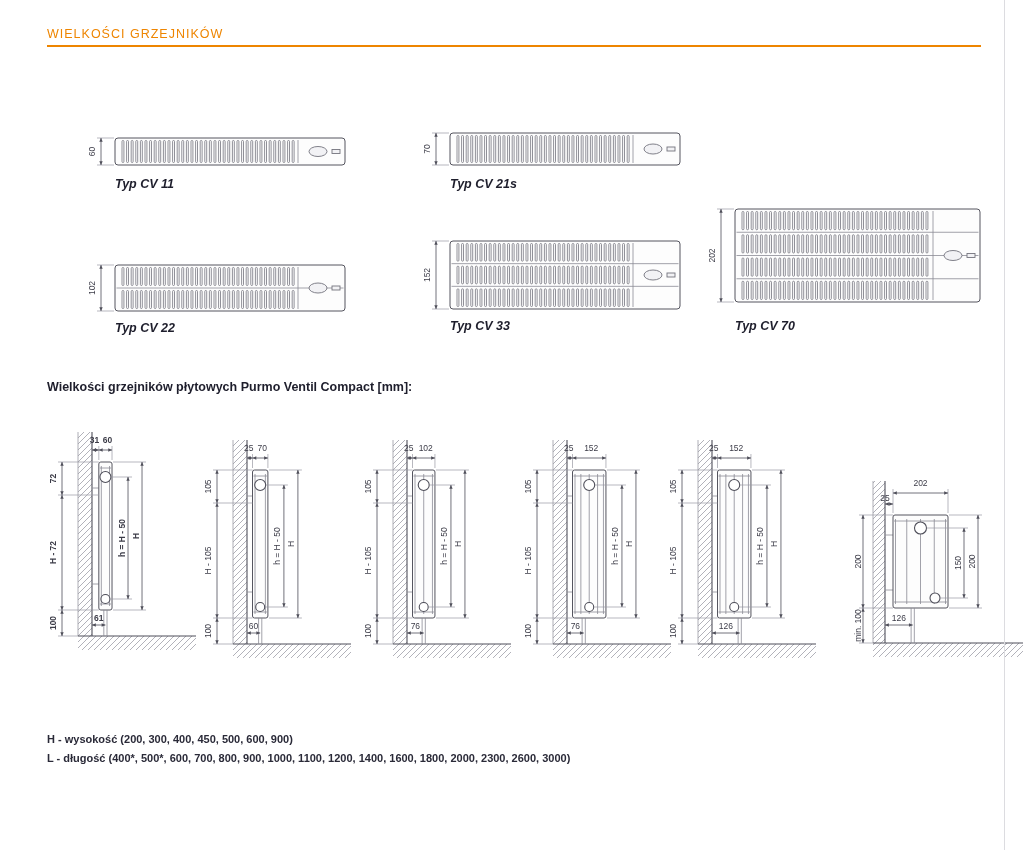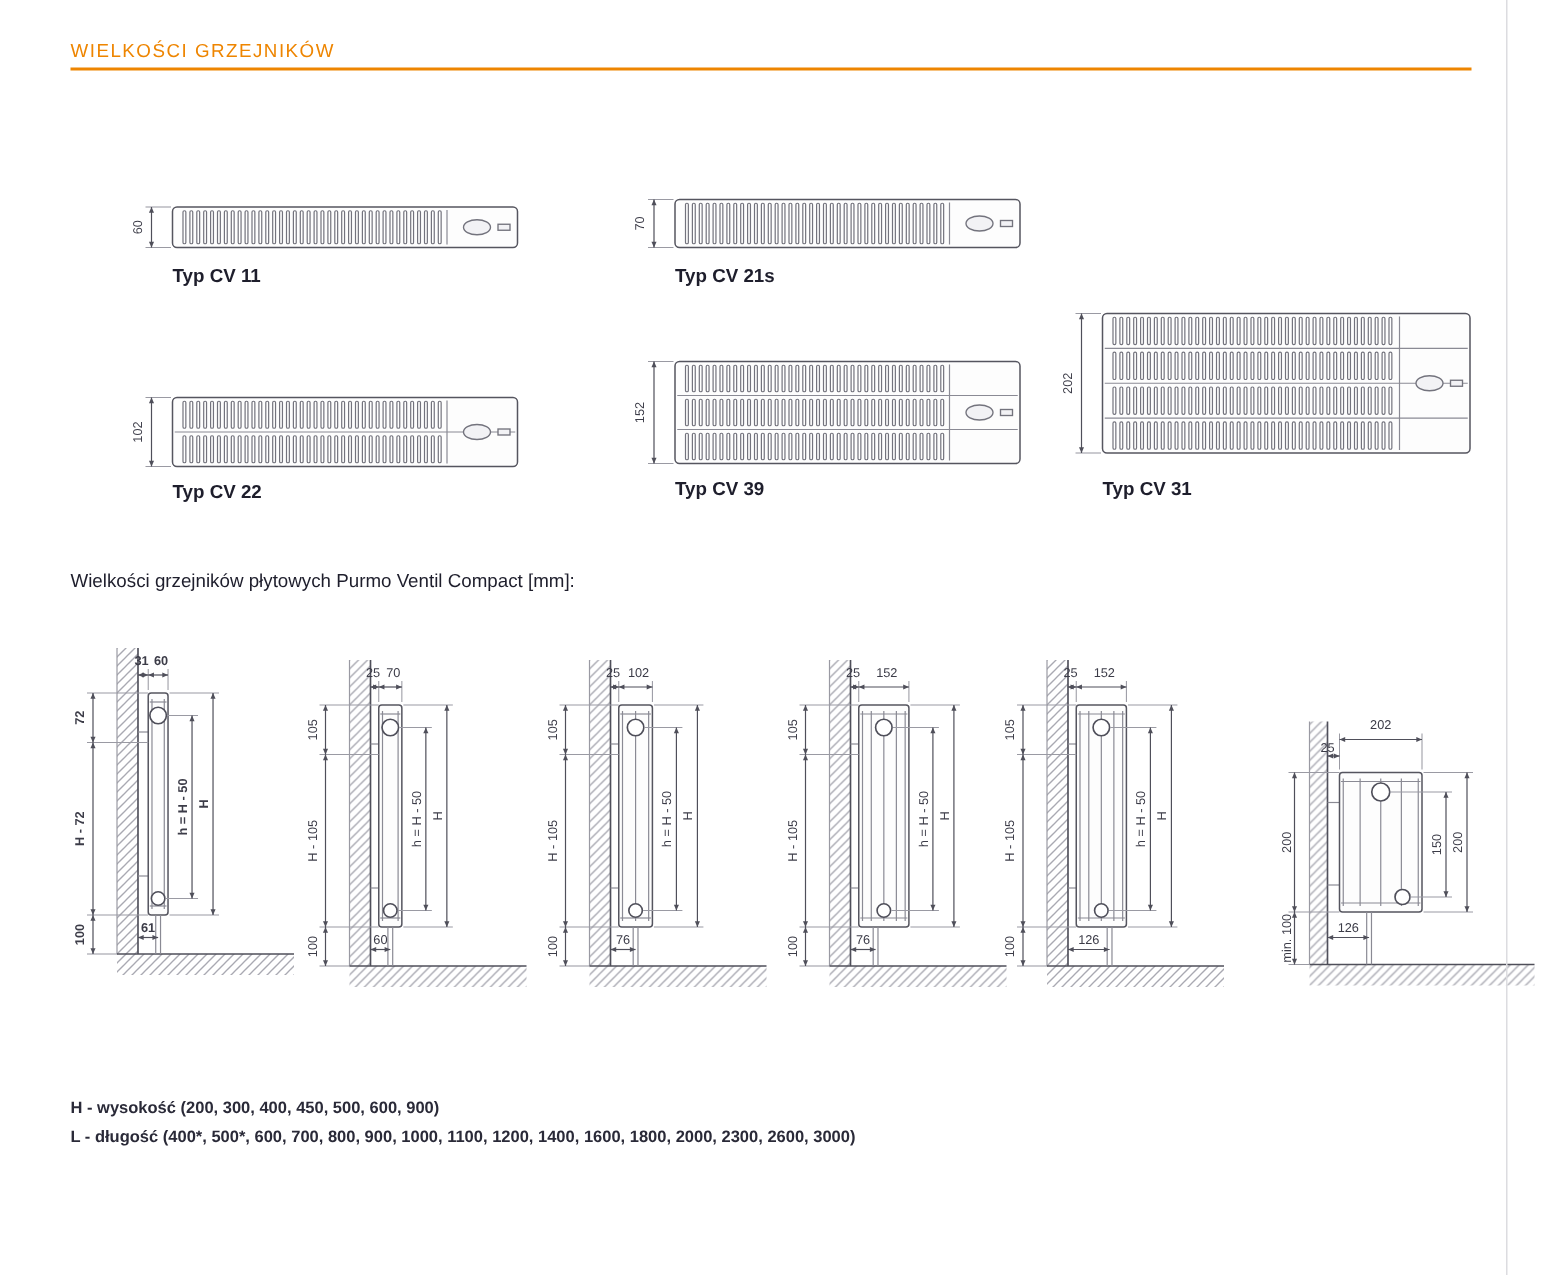--- a/index.html
+++ b/index.html
@@ -22,27 +22,27 @@
     position:absolute; left:47px; top:45px; width:934px; height:2px;
     background:#ee8500;
   }
   .page-edge {
     position:absolute; left:1004px; top:0; width:1px; height:850px;
     background:#dcdce0;
   }
 
   .section-heading {
     position:absolute; left:47px; top:380px;
-    font-size:12.5px; font-weight:normal; color:#1e1e2c;
+    font-size:12.5px; font-weight:bold; color:#1e1e2c;
   }
 
   figure.fig { position:absolute; }
   figure.fig figcaption {
     position:absolute; left:28px;
-    font-size:12.5px; font-weight:bold; color:#1e1e2c; white-space:nowrap;
+    font-size:12.5px; font-weight:bold; color:#1e1e2c; white-space:nowrap;font-style:italic;
   }
   figure.corner { left:853px; top:473px; }
 
   .legend { position:absolute; left:47px; top:730px; }
   .legend p { font-size:11px; line-height:18.5px; color:#2a2a38;font-weight:bold; }
 
   
   svg { display:block; overflow:visible; }
   .body  { fill:#fdfdfd; stroke:#55555f; stroke-width:1; }
   .fin   { fill:#ffffff; stroke:#73737d; stroke-width:0.8; }
@@ -389,21 +389,21 @@
           <line x1="211" y1="8" x2="211" y2="72" class="sep"></line>
           <ellipse cx="231" cy="40" rx="9" ry="5" class="valve"></ellipse>
           <rect x="245" y="38" width="8" height="4" class="valve"></rect>
           <line x1="10" y1="6" x2="27" y2="6" class="ext"></line>
           <line x1="10" y1="74" x2="27" y2="74" class="ext"></line>
           <line x1="14" y1="6" x2="14" y2="74" class="dln"></line>
           <polygon points="14,6 12.3,9.8 15.7,9.8" class="arr"></polygon>
           <polygon points="14,74 12.3,70.2 15.7,70.2" class="arr"></polygon>
           <text x="7.5" y="40" class="dim" text-anchor="middle" transform="rotate(-90 7.5 40)">152</text>
         </svg>
-        <figcaption style="top: 84px;">Typ CV 39</figcaption>
+        <figcaption style="top: 84px;">Typ CV 33</figcaption>
       </figure>
       <figure class="fig" style="left: 707px; top: 203px;">
         <svg width="281" height="105">
           <rect x="28" y="6" width="245" height="93" rx="3" class="body"></rect>
           <rect x="35" y="8.5" width="1.9" height="18.25" rx="0.9" class="fin"></rect>
           <rect x="39.6" y="8.5" width="1.9" height="18.25" rx="0.9" class="fin"></rect>
           <rect x="44.2" y="8.5" width="1.9" height="18.25" rx="0.9" class="fin"></rect>
           <rect x="48.800000000000004" y="8.5" width="1.9" height="18.25" rx="0.9" class="fin"></rect>
           <rect x="53.400000000000006" y="8.5" width="1.9" height="18.25" rx="0.9" class="fin"></rect>
           <rect x="58.00000000000001" y="8.5" width="1.9" height="18.25" rx="0.9" class="fin"></rect>
@@ -571,21 +571,21 @@
           <line x1="226" y1="8" x2="226" y2="97" class="sep"></line>
           <ellipse cx="246" cy="52.5" rx="9" ry="5" class="valve"></ellipse>
           <rect x="260" y="50.5" width="8" height="4" class="valve"></rect>
           <line x1="10" y1="6" x2="27" y2="6" class="ext"></line>
           <line x1="10" y1="99" x2="27" y2="99" class="ext"></line>
           <line x1="14" y1="6" x2="14" y2="99" class="dln"></line>
           <polygon points="14,6 12.3,9.8 15.7,9.8" class="arr"></polygon>
           <polygon points="14,99 12.3,95.2 15.7,95.2" class="arr"></polygon>
           <text x="7.5" y="52.5" class="dim" text-anchor="middle" transform="rotate(-90 7.5 52.5)">202</text>
         </svg>
-        <figcaption style="top: 116px;">Typ CV 31</figcaption>
+        <figcaption style="top: 116px;">Typ CV 70</figcaption>
       </figure>
     </section>
 
   <h2 class="section-heading">Wielkości grzejników płytowych Purmo Ventil Compact [mm]:</h2>
 
   <section>
       <figure class="fig" style="left: 48px; top: 420px; font-weight: bold;">
         <svg width="150" height="236">
           <defs>
             <pattern id="hs0" patternUnits="userSpaceOnUse" width="6" height="6">

